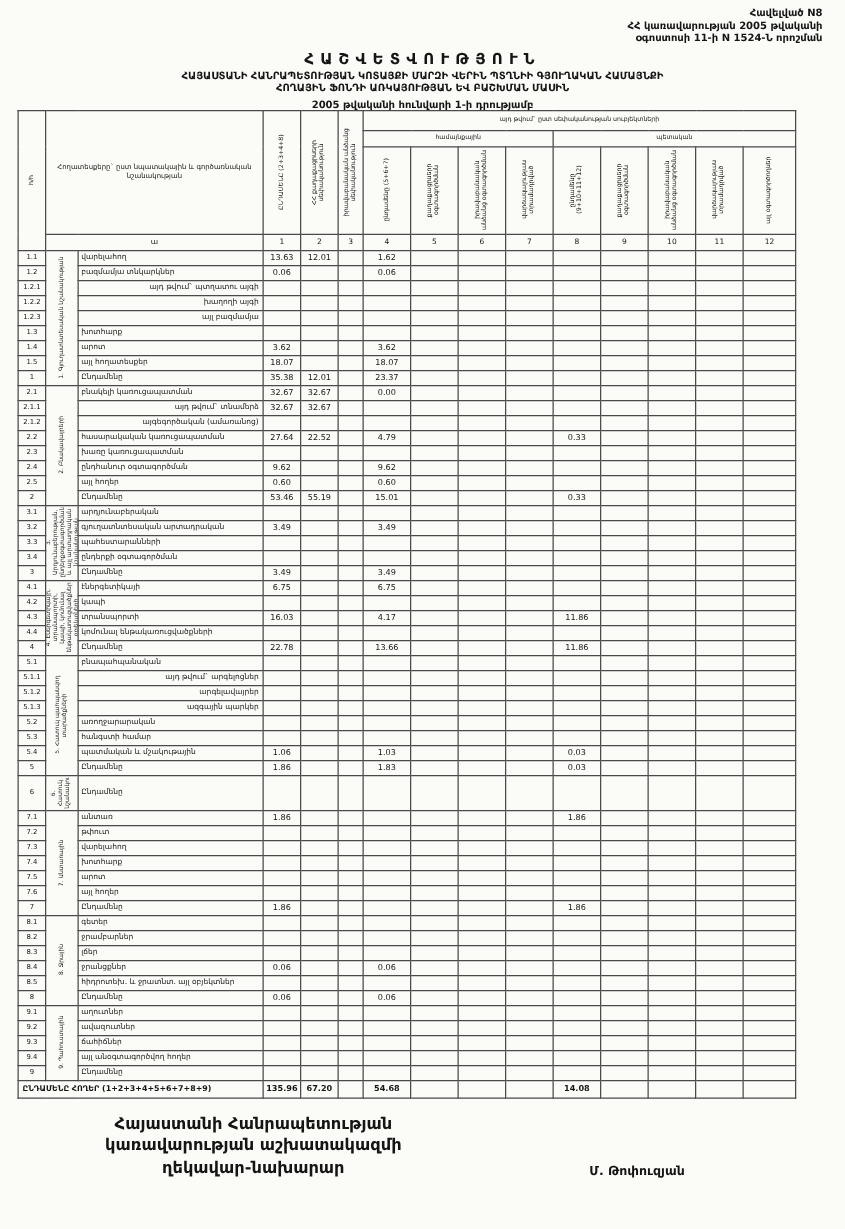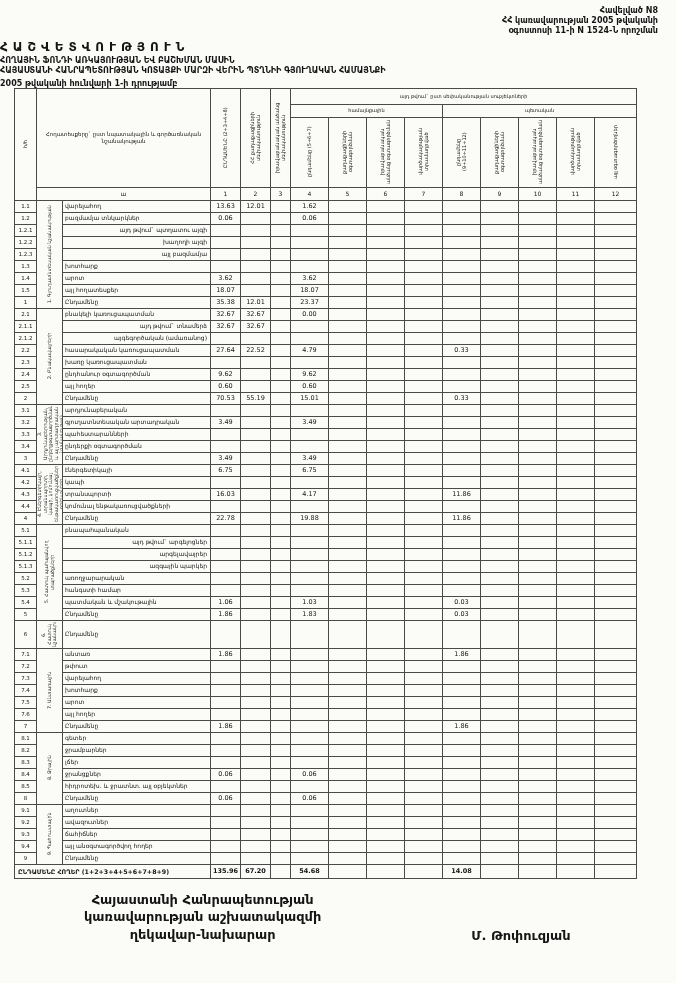--- a/index.html
+++ b/index.html
@@ -3,21 +3,21 @@
 <meta charset="utf-8">
 <style>
   * { margin:0; padding:0; box-sizing:border-box; }
   html,body { width:676px; height:983px; background:#fbfbf8; color:#151515;
               font-family:"DejaVu Sans", sans-serif; }
   .page { padding:6px 0 0 0; }
 
   .appendix { width:250px; margin:0 18px 0 auto; text-align:right;
               font-size:8px; font-weight:bold; line-height:1.25; }
 
-  .titleblock { text-align:left; margin-top:4px; }
+  .titleblock { text-align:center; margin-top:4px; }
   .title { font-size:12px; font-weight:bold; letter-spacing:5px; margin-bottom:2px; }
   .sub { font-size:8px; font-weight:bold; line-height:1.3; }
   .dateline { font-size:8px; font-weight:bold; margin-top:2px; }
   .units { text-align:right; font-size:6.5px; font-style:italic; margin:3px 22px 1px 0; }
 
   table { border-collapse:collapse; table-layout:fixed; width:532px; margin-left:14px;
           border:1.5px solid #333; }
   th,td { border:1px solid #4a4a4a; overflow:hidden; vertical-align:middle; }
 
   thead th { font-weight:normal; text-align:center; }
@@ -39,37 +39,37 @@
   td.lbl { font-size:6px; padding-left:2px; line-height:1; }
   td.lbl.ind { text-align:right; padding-right:3px; }
   td.val { text-align:center; }
   tr.trow { font-weight:normal; }
   tr.tall td { height:28px; }
   tr.grand td { font-weight:bold; height:14px; }
   td.glbl { font-size:6.3px; padding-left:3px; }
 
   .sig { display:flex; margin:12px 0 0 84px; }
   .sigl { font-size:13px; font-weight:bold; line-height:1.35;text-align:center; }
-  .sign { font-size:13px; font-weight:bold; align-self:flex-end; margin-left:150px; }
+  .sign { font-size:10px; font-weight:bold; align-self:flex-end; margin-left:150px; }
 </style>
 </head>
 <body>
 
 <div class="page">
 
   <div class="appendix">
     <div>Հավելված N8</div>
     <div>ՀՀ կառավարության 2005 թվականի</div>
     <div>օգոստոսի 11-ի N 1524-Ն որոշման</div>
   </div>
 
   <div class="titleblock">
     <div class="title">ՀԱՇՎԵՏՎՈՒԹՅՈՒՆ</div>
+    <div class="sub">ՀԱՅԱՍՏԱՆԻ ՀԱՆՐԱՊԵՏՈՒԹՅԱՆ ԿՈՏԱՅՔԻ ՄԱՐԶԻ ՎԵՐԻՆ ՊՏՂՆԻԻ ԳՅՈՒՂԱԿԱՆ ՀԱՄԱՅՆՔԻ</div>
     <div class="sub">ՀՈՂԱՅԻՆ ՖՈՆԴԻ ԱՌԿԱՅՈՒԹՅԱՆ ԵՎ ԲԱՇԽՄԱՆ ՄԱՍԻՆ</div>
-    <div class="sub">ՀԱՅԱՍՏԱՆԻ ՀԱՆՐԱՊԵՏՈՒԹՅԱՆ ԿՈՏԱՅՔԻ ՄԱՐԶԻ ՎԵՐԻՆ ՊՏՂՆԻԻ ԳՅՈՒՂԱԿԱՆ ՀԱՄԱՅՆՔԻ</div>
     <div class="dateline">2005 թվականի հունվարի 1-ի դրությամբ</div>
   </div>
 
 
   <table>
     <colgroup>
       <col style="width:22px">
         <col style="width:26px">
         <col style="width:148px">
       <col style="width:30px">
@@ -410,21 +410,21 @@
           <td class="val"></td>
           <td class="val"></td>
           <td class="val"></td>
           <td class="val"></td>
           <td class="val"></td>
           <td class="val"></td>
         </tr>
         <tr class="trow">
           <td class="num">2</td>
           <td class="lbl">Ընդամենը</td>
-          <td class="val">70.53</td>
+          <td class="val">53.46</td>
           <td class="val">55.19</td>
           <td class="val"></td>
           <td class="val">15.01</td>
           <td class="val"></td>
           <td class="val"></td>
           <td class="val"></td>
           <td class="val">0.33</td>
           <td class="val"></td>
           <td class="val"></td>
           <td class="val"></td>
@@ -579,21 +579,21 @@
           <td class="val"></td>
           <td class="val"></td>
           <td class="val"></td>
         </tr>
         <tr class="trow">
           <td class="num">4</td>
           <td class="lbl">Ընդամենը</td>
           <td class="val">22.78</td>
           <td class="val"></td>
           <td class="val"></td>
-          <td class="val">19.88</td>
+          <td class="val">13.66</td>
           <td class="val"></td>
           <td class="val"></td>
           <td class="val"></td>
           <td class="val">11.86</td>
           <td class="val"></td>
           <td class="val"></td>
           <td class="val"></td>
           <td class="val"></td>
         </tr>
         <tr>

